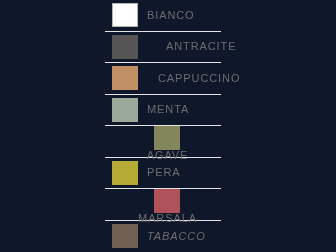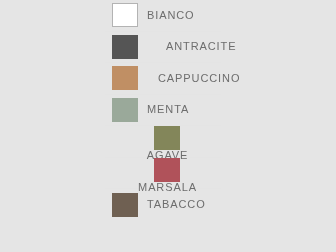--- a/index.html
+++ b/index.html
@@ -36,20 +36,21 @@
   .swatch-row {
     position: relative;
     height: 31.5px;
     display: flex;
     align-items: center;
     box-sizing: border-box;
     border-bottom: 1px solid #e4e4e4;
   }
   .swatch-row:last-child {
     border-bottom: none;
+    font-style: italic;
   }
 
   .swatch-chip {
     flex: 0 0 auto;
     width: 26px;
     height: 24px;
     margin-left: 7px;
     box-sizing: border-box;
     background: #ffffff;
   }
@@ -67,21 +68,21 @@
     font-size: 11px;
     font-weight: 400;
     letter-spacing: 0.9px;
     line-height: 1;
     text-transform: uppercase;
   }
 </style>
 </head>
 <body style="background: rgb(255, 255, 255);">
 
-<div id="swatch-page" style="background: #e5e5e5;">
+<div id="swatch-page" style="background: #0f172a;">
   <div id="swatch-list">
       <div class="swatch-row" style="border-bottom-color: rgb(228, 228, 228);">
         <div class="swatch-chip outlined" style="background: rgb(255, 255, 255); border-color: rgb(179, 179, 179);"></div>
         <span class="swatch-label" style="color: rgb(109, 109, 109);">BIANCO</span>
       </div>
       <div class="swatch-row" style="border-bottom-color: rgb(228, 228, 228);">
         <div class="swatch-chip" style="background: rgb(85, 85, 85);"></div>
         <span class="swatch-label" style="color: rgb(109, 109, 109); margin-left: 28px;">ANTRACITE</span>
       </div>
       <div class="swatch-row" style="border-bottom-color: rgb(228, 228, 228);">
@@ -89,20 +90,24 @@
         <span class="swatch-label" style="color: rgb(109, 109, 109); margin-left: 20px;">CAPPUCCINO</span>
       </div>
       <div class="swatch-row" style="border-bottom-color: rgb(228, 228, 228);">
         <div class="swatch-chip" style="background: rgb(154, 169, 154);"></div>
         <span class="swatch-label" style="color: rgb(109, 109, 109);">MENTA</span>
       </div>
       <div class="swatch-row" style="border-bottom-color: rgb(228, 228, 228); flex-direction: column;">
         <div class="swatch-chip" style="background: rgb(131, 134, 90);"></div>
         <span class="swatch-label" style="color: rgb(109, 109, 109);">AGAVE</span>
       </div>
+      <div class="swatch-row" style="border-bottom-color: rgb(228, 228, 228);">
+        <div class="swatch-chip" style="background: rgb(183, 171, 56);"></div>
+        <span class="swatch-label" style="color: rgb(109, 109, 109);">PERA</span>
+      </div>
       <div class="swatch-row" style="border-bottom-color: rgb(228, 228, 228); flex-direction: column;">
         <div class="swatch-chip" style="background: rgb(176, 82, 90);"></div>
         <span class="swatch-label" style="color: rgb(109, 109, 109);">MARSALA</span>
       </div>
       <div class="swatch-row" style="border-bottom: none;">
         <div class="swatch-chip" style="background: rgb(111, 96, 82);"></div>
         <span class="swatch-label" style="color: rgb(109, 109, 109);">TABACCO</span>
       </div>
     </div>
 </div>

